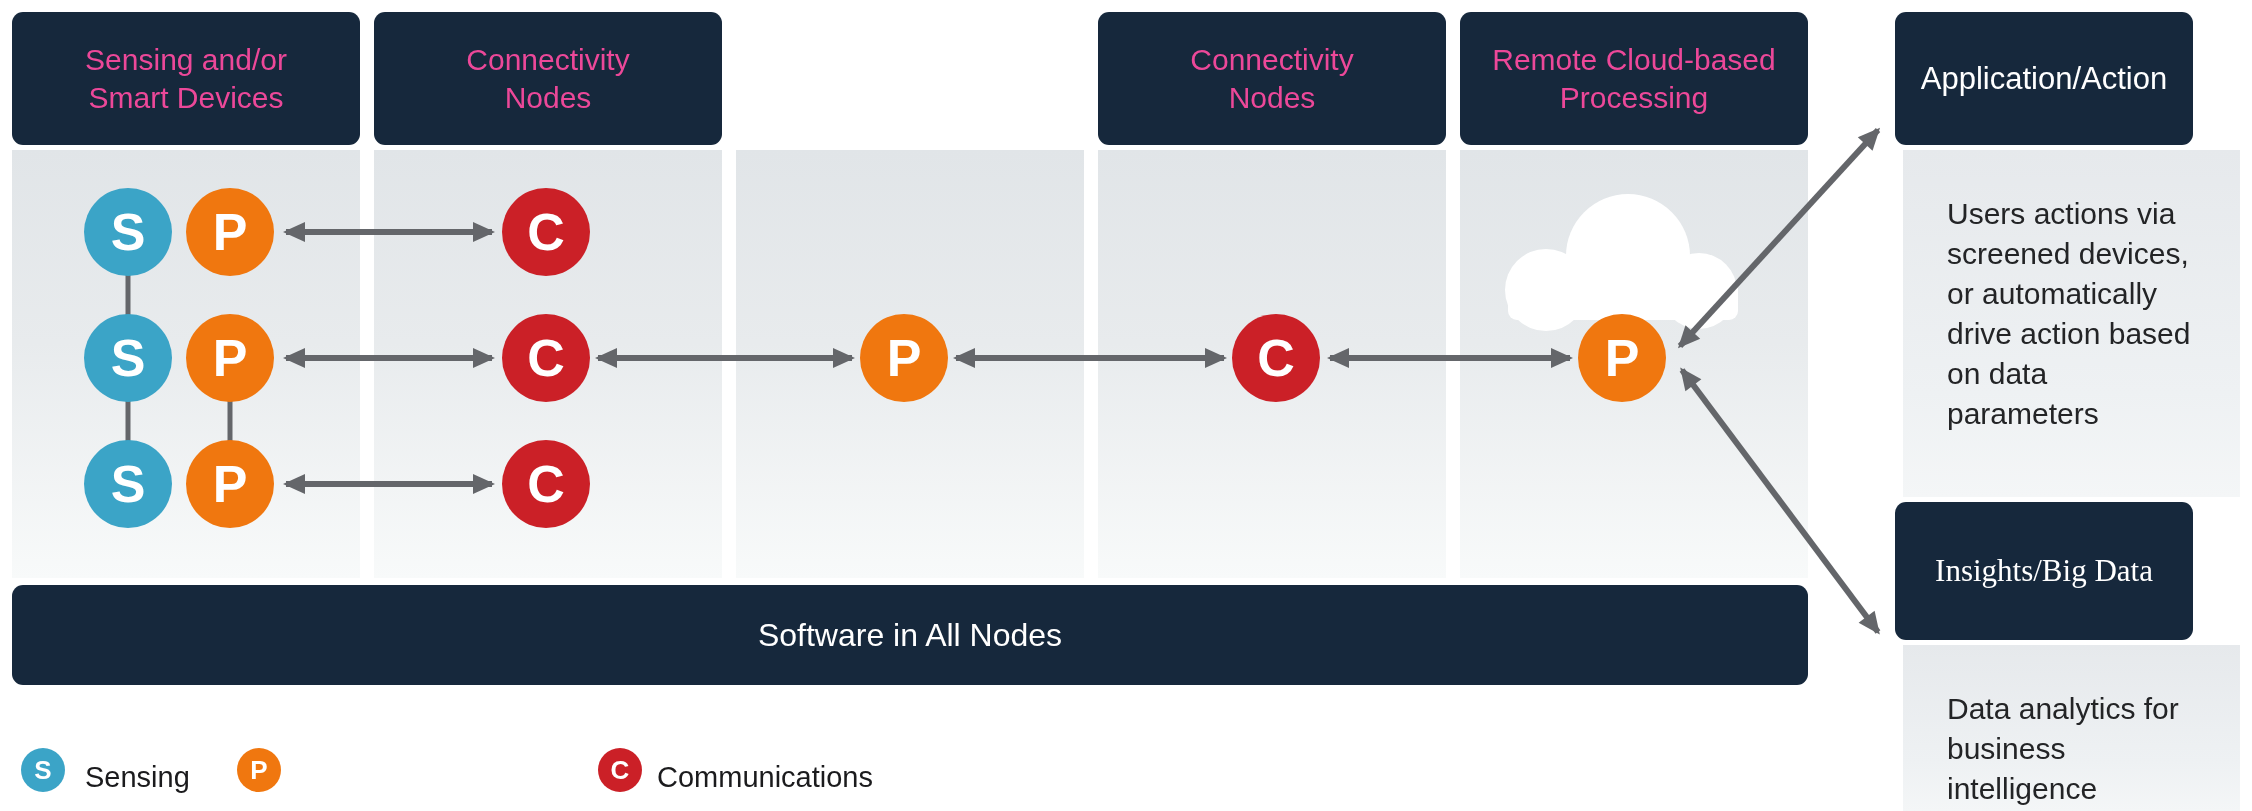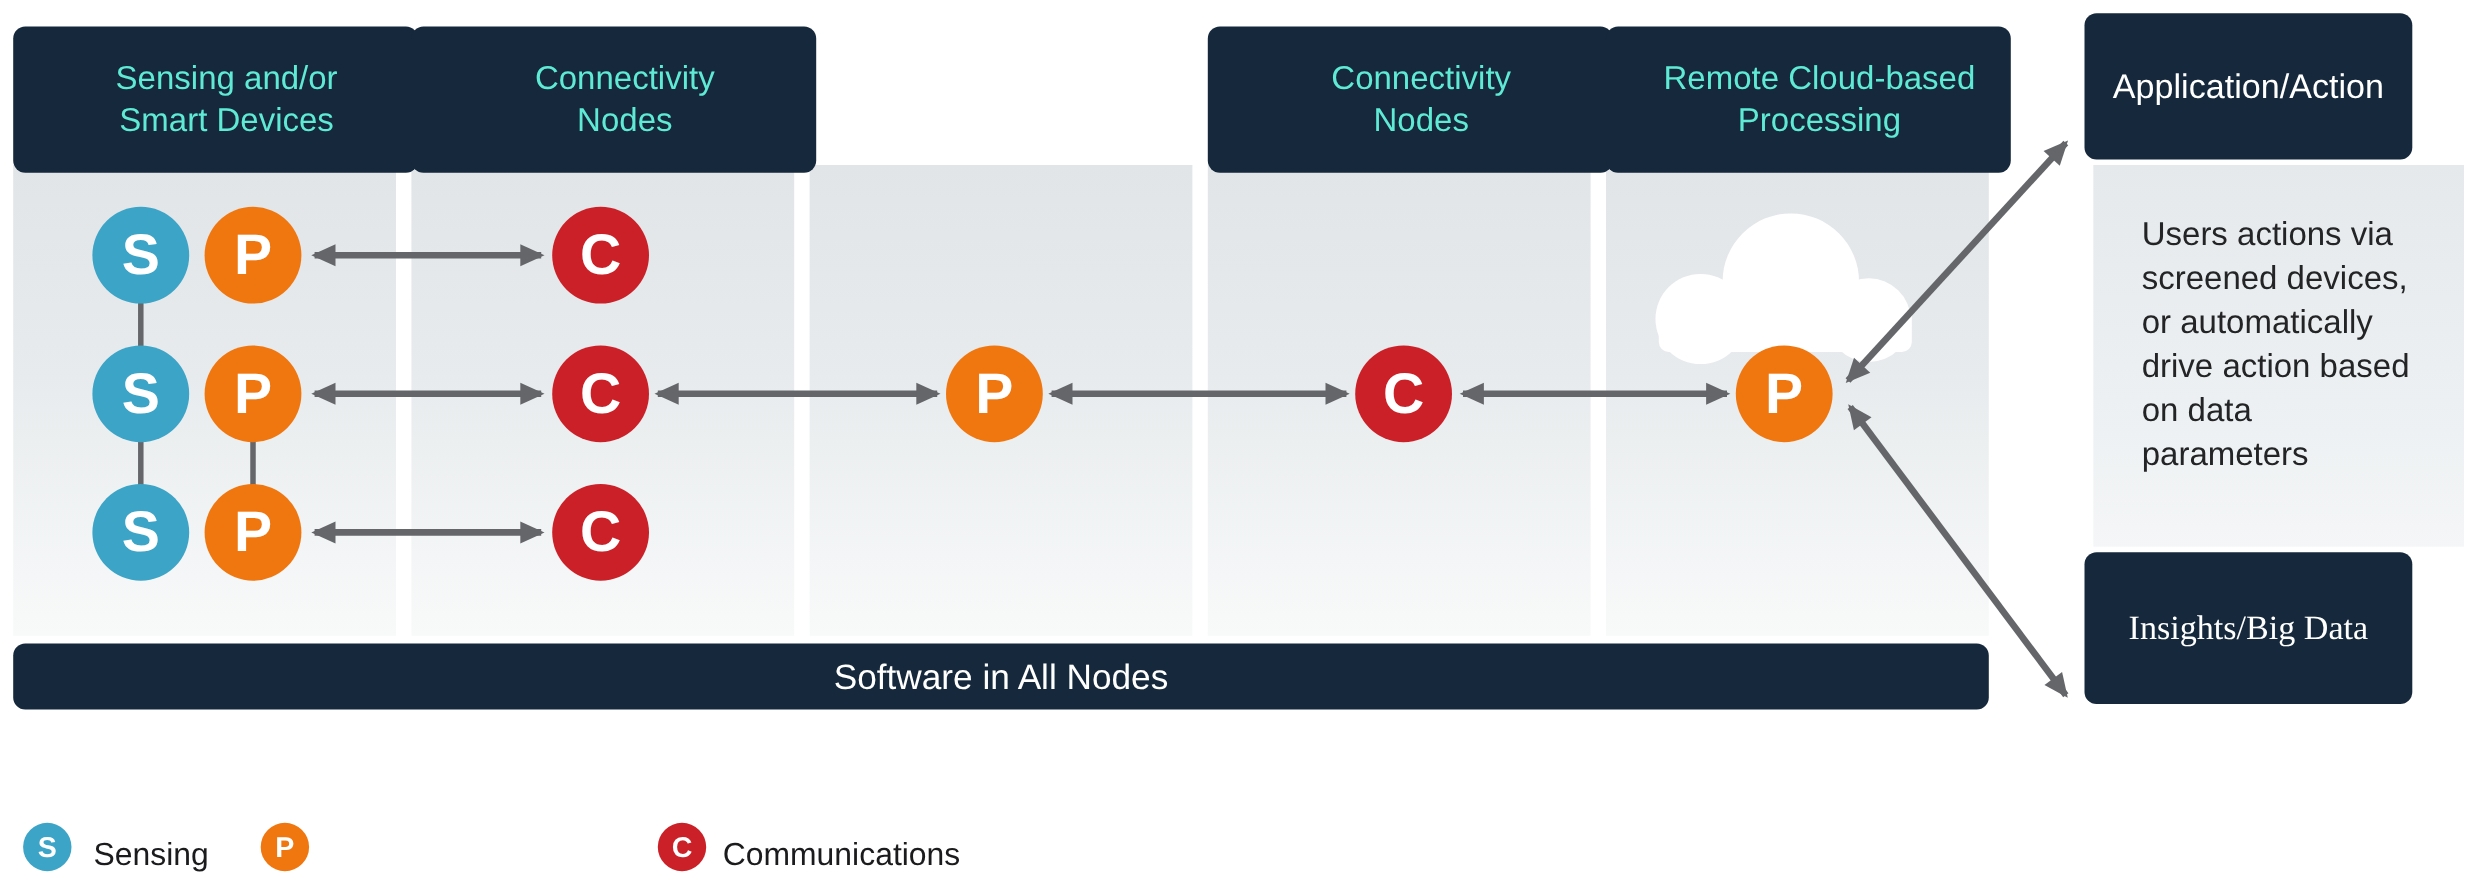--- a/index.html
+++ b/index.html
@@ -17,34 +17,33 @@
     position: absolute;
     top: 150px;
     height: 428px;
     width: 348px;
     background: linear-gradient(180deg, #e1e5e8 0%, #e8ebed 45%, #f8fafa 100%);
   }
 
   
   .hdr {
     position: absolute;
-    top: 24px;
+    top: 12px;
     height: 133px;
     width: 348px;
     background: #16283c;
     border-radius: 11px;
-    color: #5eead4;
+    color: #ec4899;
     font-size: 30px;
     line-height: 38px;
     text-align: center;
     display: flex;
     align-items: center;
     justify-content: center;
     white-space: pre-line;
-    padding-left: 20px;
   }
 
   
   .node {
     position: absolute;
     width: 88px;
     height: 88px;
     border-radius: 50%;
     color: #ffffff;
     font-size: 52px;
@@ -62,21 +61,21 @@
   svg.overlay {
     position: absolute;
     left: 0; top: 0;
     z-index: 2;
   }
 
   
   .software-bar {
     position: absolute;
     left: 12px; top: 585px;
-    width: 1796px; height: 60px;
+    width: 1796px; height: 100px;
     background: #16283c;
     border-radius: 11px;
     color: #ffffff;
     font-size: 32px;
     display: flex;
     align-items: center;
     justify-content: center;
     z-index: 3;
   }
 
@@ -201,20 +200,21 @@
 
   <div class="node s" style="left:84px;top:440px">S</div>
   <div class="node p" style="left:186px;top:440px">P</div>
   <div class="node c" style="left:502px;top:440px">C</div>
 
   <div class="software-bar">Software in All Nodes</div>
 
   <div class="side-box app">Application/Action</div>
   <div class="side-gray app-body">Users actions via screened devices, or automatically drive action based on data parameters</div>
   <div class="side-box insights">Insights/Big Data</div>
+  <div class="side-gray insights-body">Data analytics for business intelligence</div>
 
   <div class="legend-dot" style="left:21px;background:#3ba4c7">S</div>
   <div class="legend-label" style="left:85px">Sensing</div>
   <div class="legend-dot" style="left:237px;background:#f0770f">P</div>
   <div class="legend-dot" style="left:598px;background:#cb2027">C</div>
   <div class="legend-label" style="left:657px">Communications</div>
 
 </div>
 
 </body></html>

